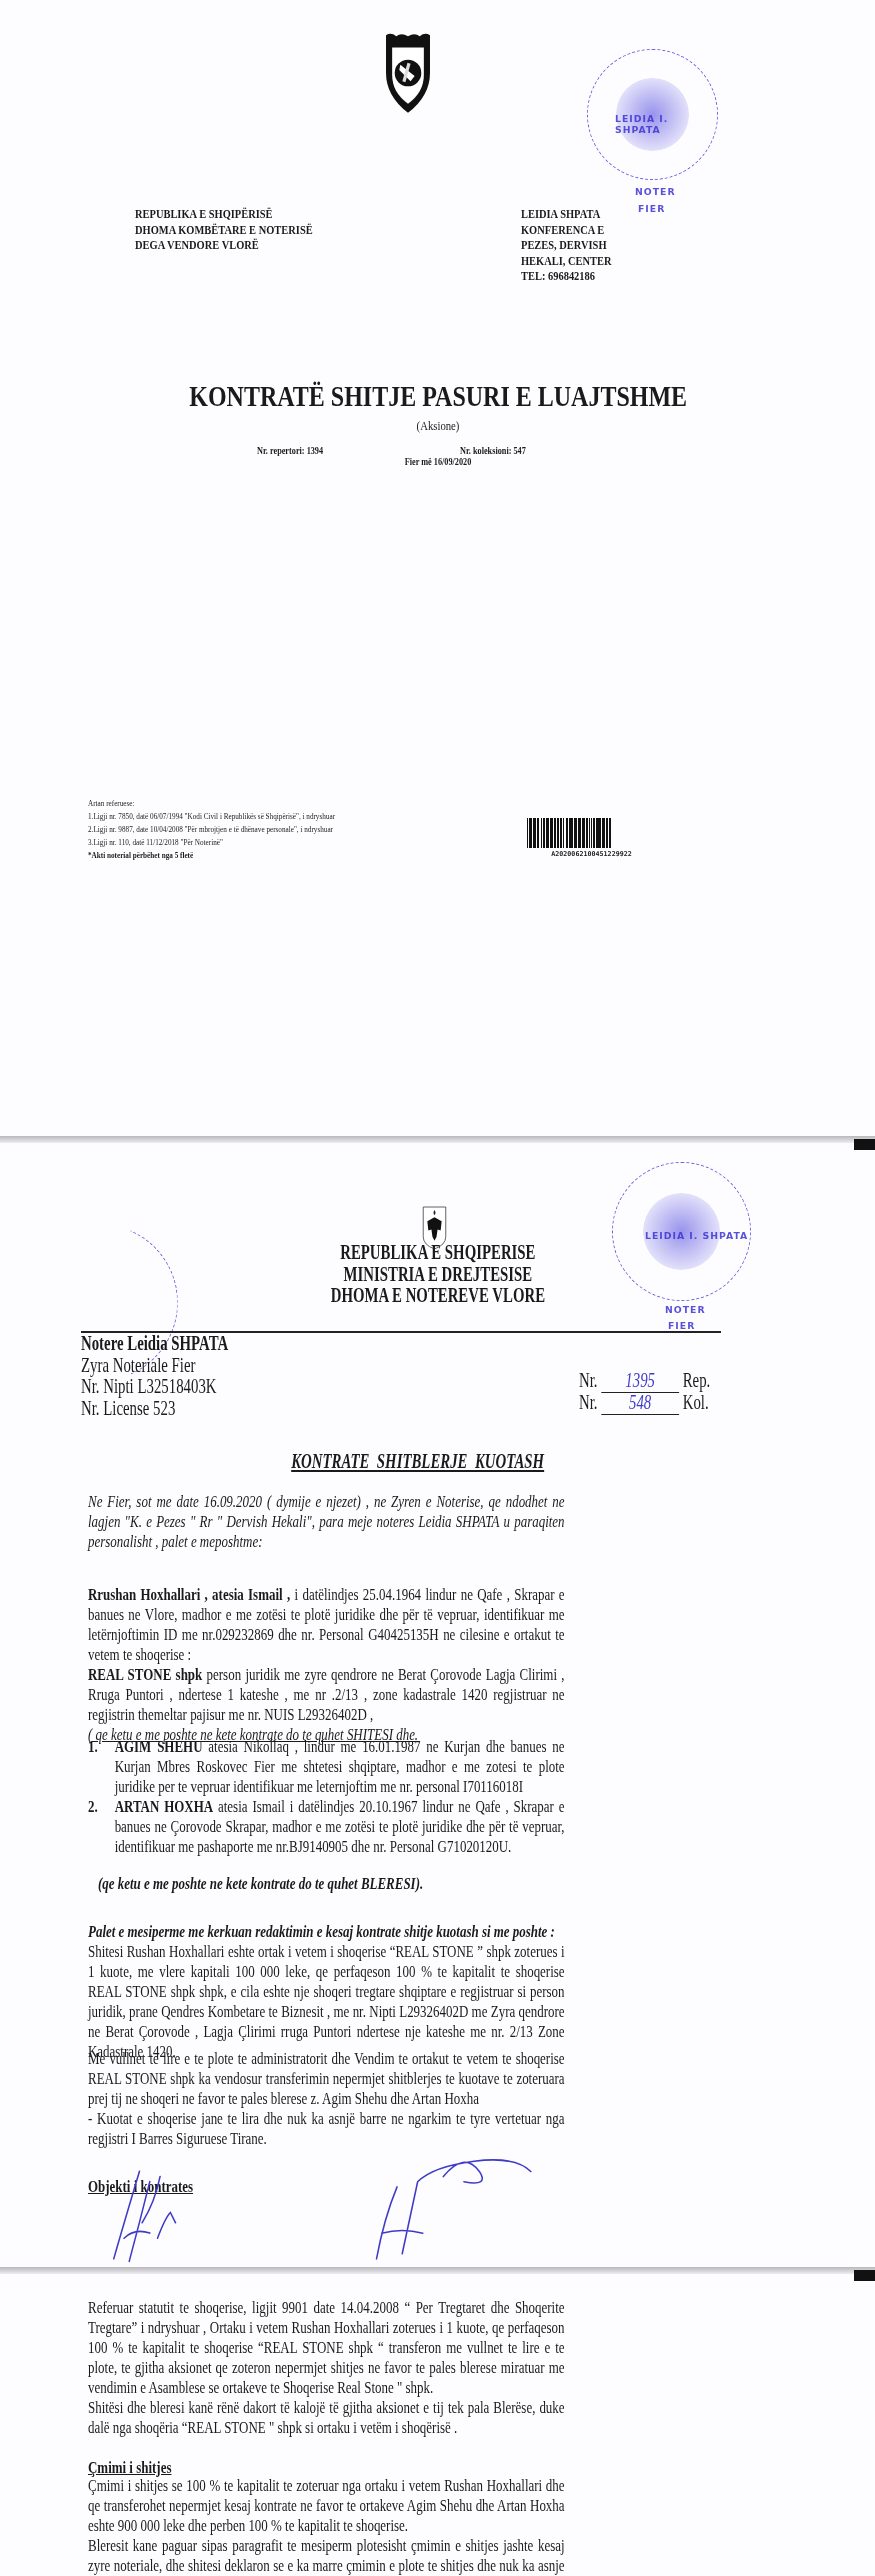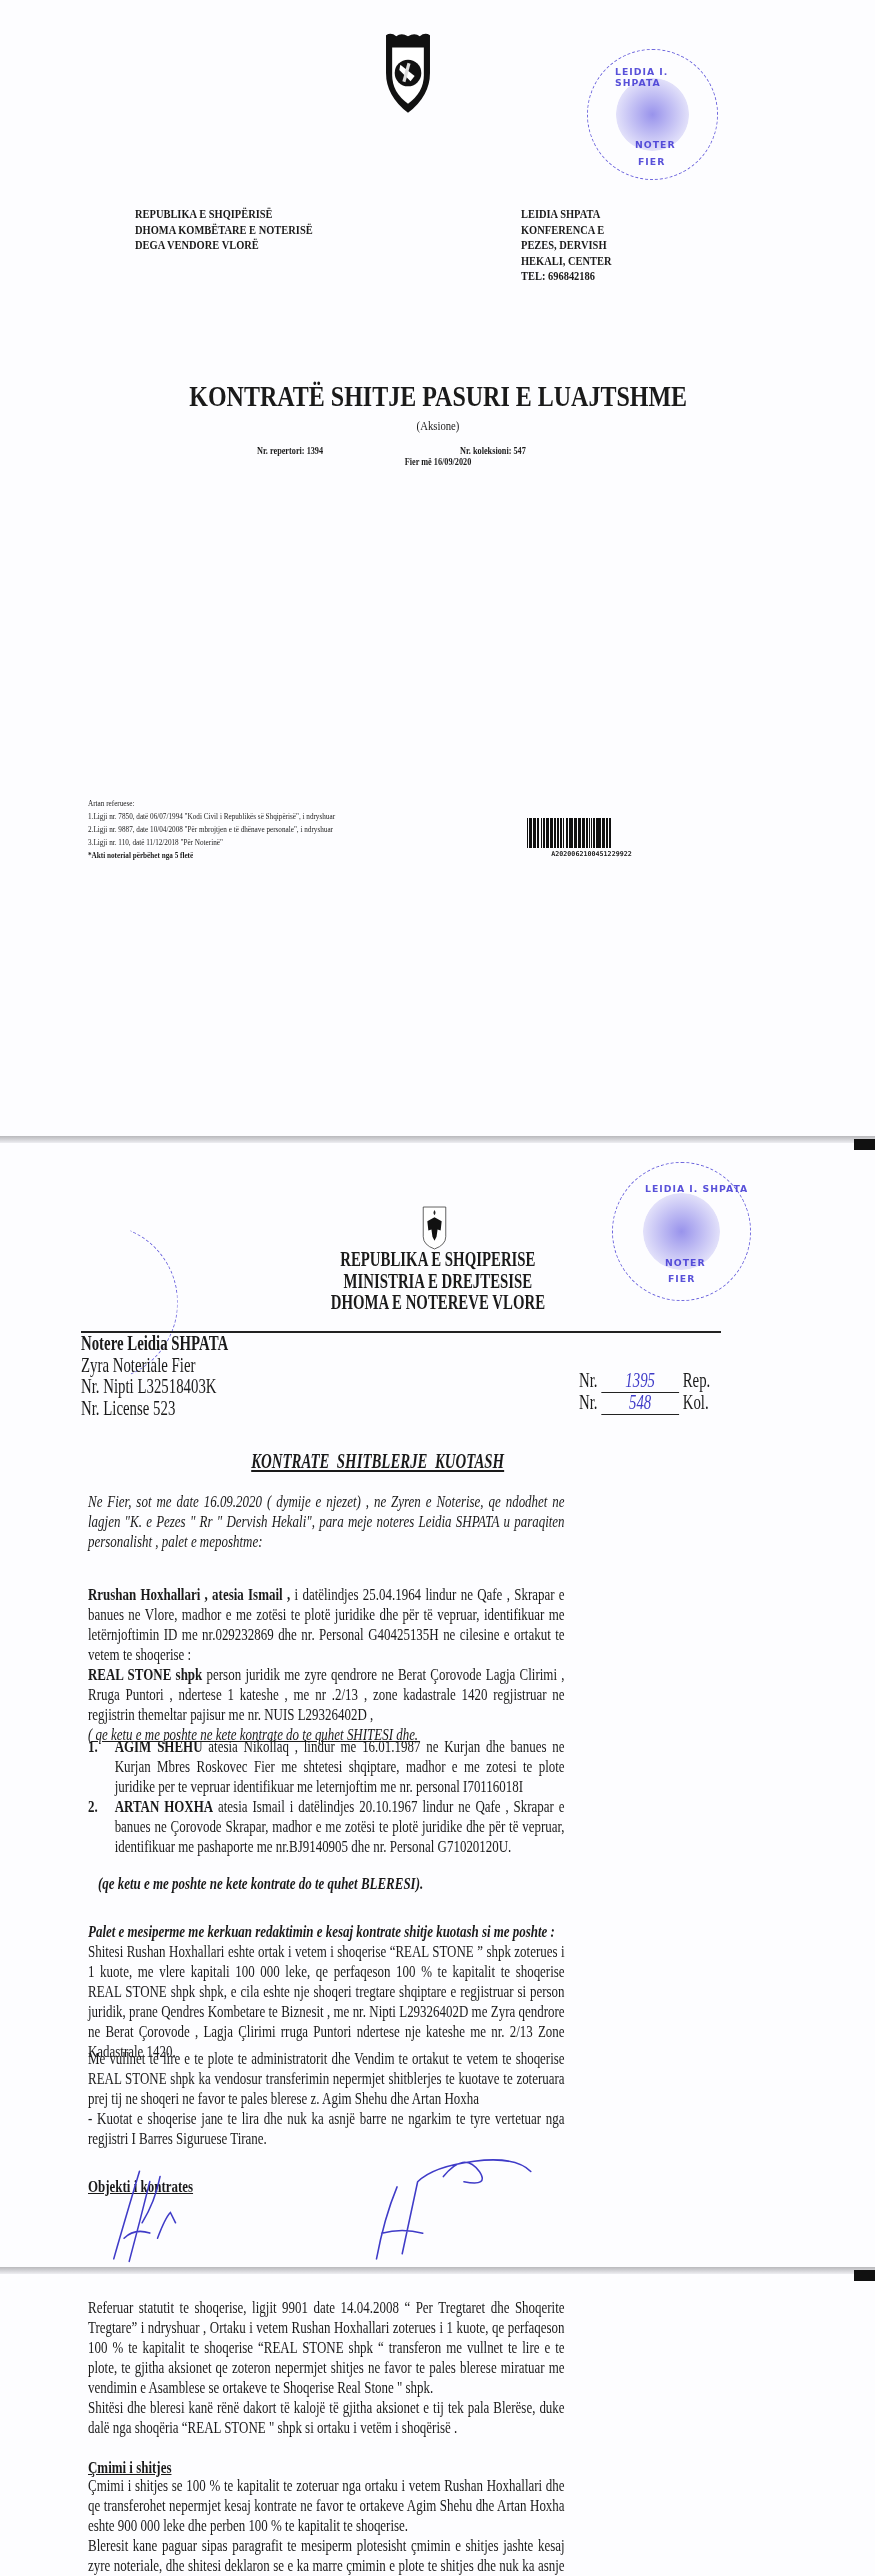--- a/index.html
+++ b/index.html
@@ -25,21 +25,21 @@
   
   .stamp {
     position:absolute; border-radius:50%;
     border:1.5px dashed rgba(60,50,210,0.75);
     color:rgba(60,50,210,0.85);
   }
   .stamp-inner {
     position:absolute; left:22%; top:22%; width:56%; height:56%;
     border-radius:50%; background:radial-gradient(rgba(70,60,220,0.55), rgba(70,60,220,0.15) 70%, transparent 72%);
   }
-  .stamp-text { position:absolute; font-family:"DejaVu Sans", sans-serif; font-weight:bold; font-size:10.3px; letter-spacing:1px; }
+  .stamp-text { position:absolute; font-family:"DejaVu Sans", sans-serif; font-weight:bold; font-size:10.3px; letter-spacing:1px;margin-top:47px; }
 
   
   .para {
     position:absolute; left:88px; width:644px;
     font-size:17.5px; line-height:20px; text-align:justify;
     font-family:"Liberation Serif", serif;
     transform:scaleX(0.74); transform-origin:left top;
   }
   .heading { position:absolute; left:88px; font-size:17.5px; font-weight:bold; transform:scaleX(0.74); transform-origin:left top; white-space:nowrap; }
   .sig { position:absolute; fill:none; stroke:#3f3bc8; stroke-width:3; stroke-linecap:round; }
@@ -165,21 +165,21 @@
     <path d="M24 22 L10 30 L12 48 L18 46 L20 60 L24 68 L28 60 L30 46 L36 48 L38 30 Z" fill="#111"></path>
   </svg>
 
   <div class="stamp" style="left:612px;top:26px;width:137px;height:137px;">
     <div class="stamp-inner"></div>
     <span class="stamp-text" style="left:32px;top:19.6px;font-size:9.3px;">LEIDIA I. SHPATA</span>
     <span class="stamp-text" style="left:52px;top:94px;font-size:9.3px;">NOTER</span>
     <span class="stamp-text" style="left:55px;top:110px;font-size:9.3px;">FIER</span>
   </div>
 
-  <div class="abs center" style="left:283px;top:113px;width:309px;">
+  <div class="abs center" style="left:283px;top:106px;width:309px;">
     <div style="display:inline-block;font-size:20.6px;line-height:21.6px;font-weight:bold;transform:scaleX(0.72);white-space:nowrap;">
       <div>REPUBLIKA E SHQIPERISE</div>
       <div>MINISTRIA E DREJTESISE</div>
       <div>DHOMA E NOTEREVE  VLORE</div>
     </div>
   </div>
 
   <div class="rule" style="left:81px;top:195px;width:640px;height:1.5px;"></div>
 
   <div class="abs" style="left:81px;top:197px;">
@@ -195,21 +195,21 @@
     <span>Nr.</span>
     <span style="display:inline-block;width:108px;text-align:center;color:#3f3bc8;font-style:italic;border-bottom:1px solid #222;">1395</span>
     <span>Rep.</span>
   </div>
   <div class="abs" style="left:579px;top:256px;font-size:20.6px;line-height:21.6px;transform:scaleX(0.72);transform-origin:left top;white-space:nowrap;">
     <span>Nr.</span>
     <span style="display:inline-block;width:108px;text-align:center;color:#3f3bc8;font-style:italic;border-bottom:1px solid #222;">548</span>
     <span>Kol.</span>
   </div>
 
-  <div class="abs center" style="left:0;top:314px;width:756px;">
+  <div class="abs center" style="left:0;top:314px;width:756px;padding-left:40px;">
     <div style="display:inline-block;font-size:20.6px;font-weight:bold;font-style:italic;text-decoration:underline;transform:scaleX(0.72);white-space:pre;">KONTRATE  SHITBLERJE  KUOTASH</div>
   </div>
 
   <div class="para i" style="top:355px;">Ne Fier, sot me date 16.09.2020 ( dymije e njezet) , ne  Zyren e Noterise, qe ndodhet ne lagjen "K. e Pezes " Rr " Dervish Hekali",  para meje noteres Leidia SHPATA  u paraqiten personalisht , palet e meposhtme:</div>
 
   <div class="para" style="top:448px;">
     <span class="b">Rrushan Hoxhallari , atesia Ismail ,</span><span> i datëlindjes 25.04.1964 lindur ne Qafe , Skrapar  e banues ne Vlore, madhor e me zotësi te plotë juridike dhe për të vepruar, identifikuar me letërnjoftimin ID me nr.029232869 dhe nr. Personal G40425135H ne cilesine e ortakut te vetem te shoqerise :</span><br>
     <span class="b">REAL STONE shpk</span><span> person juridik me zyre qendrore ne Berat Çorovode Lagja Clirimi , Rruga Puntori , ndertese 1 kateshe , me nr .2/13 , zone kadastrale 1420 regjistruar ne regjistrin themeltar pajisur me nr. NUIS L29326402D ,</span><br>
     <span class="i u">( qe ketu e me poshte ne kete kontrate do te quhet  SHITESI  dhe.</span>
   </div>

